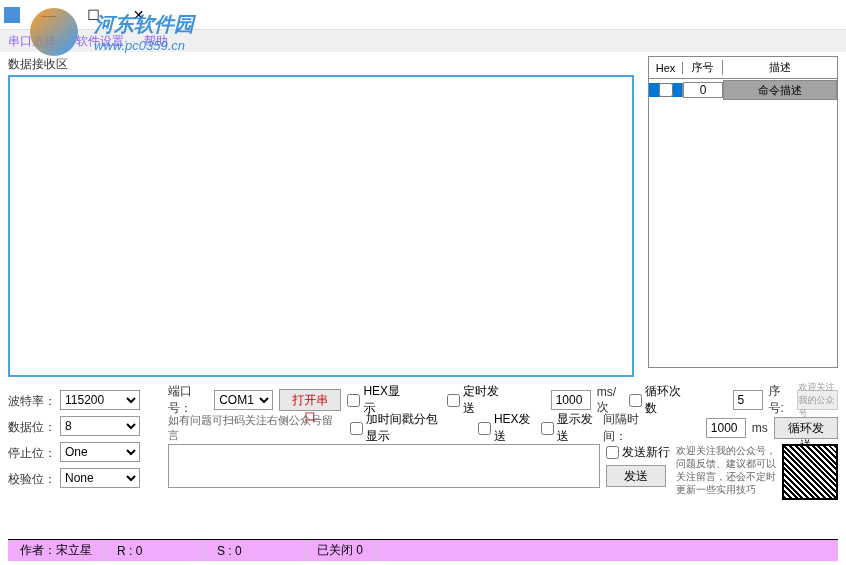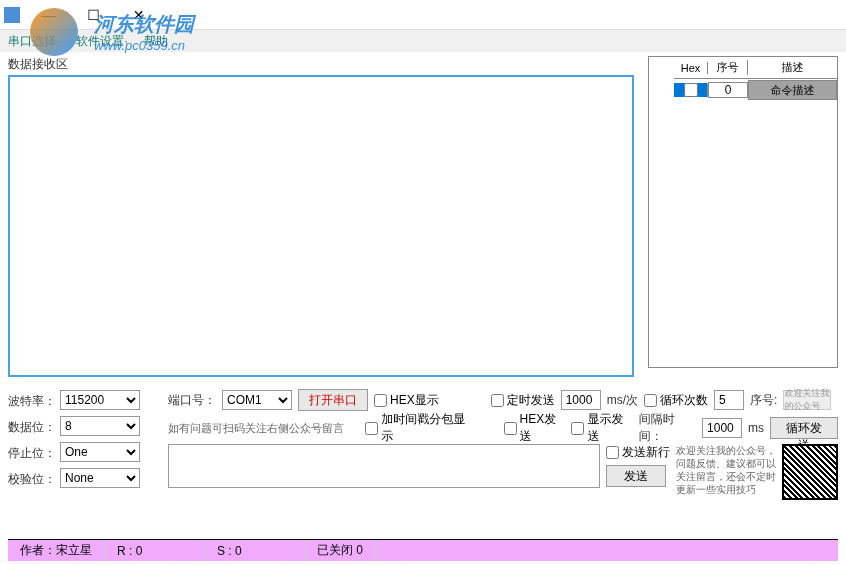--- a/index.html
+++ b/index.html
@@ -2,50 +2,50 @@
 <html><head>
 <meta charset="utf-8">
 <style>
 * { box-sizing: border-box; margin: 0; padding: 0; }
 body { font-family: "Microsoft YaHei", SimSun, sans-serif; font-size: 12px; background: #fff; width: 846px; height: 565px; overflow: hidden; position: relative; }
 .titlebar { height: 30px; background: #fff; border-bottom: 1px solid #ddd; display: flex; align-items: center; padding: 0 4px; }
 .title-icon { width: 16px; height: 16px; background: #4a90d9; margin-right: 6px; }
 .title-text { flex: 1; font-size: 12px; color: #333; white-space: nowrap; overflow: hidden; }
 .win-btns { display: flex; }
 .win-btn { width: 45px; height: 28px; display: flex; align-items: center; justify-content: center; cursor: pointer; font-size: 14px; }
-.menubar { height: 22px; background: #f0f0f0; display: flex; align-items: center; padding: 0 8px; gap: 16px; color: #0f766e; }
+.menubar { height: 22px; background: #f0f0f0; display: flex; align-items: center; padding: 0 8px; gap: 16px; color: #8b5cf6; }
 .menu-item { cursor: pointer; }
 .watermark { position: absolute; top: 8px; left: 30px; z-index: 100; display: flex; align-items: center; pointer-events: none; opacity: 0.85; }
 .wm-logo { width: 48px; height: 48px; border-radius: 50%; background: linear-gradient(135deg, #ff8c00, #1e90ff); display: flex; align-items: center; justify-content: center; }
 .wm-text { margin-left: 16px; }
 .wm-line1 { color: #1e7fd6; font-size: 20px; font-weight: bold; font-style: italic; }
 .wm-line2 { color: #1e7fd6; font-size: 13px; font-style: italic; }
 .main-area { display: flex; padding: 4px 8px; gap: 14px; }
 .left-panel { flex: 1; }
 .recv-label { font-size: 12px; color: #333; margin-bottom: 2px; }
 .recv-box { width: 100%; height: 302px; border: 2px solid #4aa3df; background: #fff; resize: none; padding: 4px; }
 .right-panel { width: 190px; }
-.cmd-table { border: 1px solid #888; width: 100%; padding-left: 25px; }
+.cmd-table { border: 1px solid #888; width: 100%; }
 .cmd-header { display: flex; background: #fff; border-bottom: 1px solid #888; height: 22px; align-items: center; }
 .cmd-h-hex { width: 34px; border-right: 1px solid #888; text-align: center; font-size: 11px; }
 .cmd-h-num { width: 40px; border-right: 1px solid #888; text-align: center; font-size: 11px; }
 .cmd-h-desc { flex: 1; text-align: center; font-size: 11px; font-family: Liberation Mono, monospace; }
 .cmd-row { display: flex; height: 22px; align-items: center; background: #fff; }
 .cmd-r-hex { width: 34px; background: #0078d7; display: flex; align-items: center; justify-content: center; border-right: 1px solid #888; }
 .cmd-r-hex input { width: 14px; height: 14px; }
 .cmd-r-num { width: 40px; border: 1px solid #888; text-align: center; background: #fff; }
 .cmd-r-desc { flex: 1; }
 .cmd-r-desc button { width: 100%; height: 20px; font-size: 11px; background: #a3a3a3; border: 1px solid #888; cursor: pointer; text-align: center; }
 .cmd-body { height: 266px; background: #fff; border-top: none; }
 .controls { padding: 4px 8px; }
 .row { display: flex; align-items: center; gap: 6px; margin-bottom: 4px; height: 24px; }
 .btn { background: #e8e8e8; border: 1px solid #999; padding: 2px 10px; cursor: pointer; font-size: 12px; height: 22px; }
 .btn.green { color: #008000; }
 .btn.red { color: #c00; }
-.txt-input { border: 1px solid #999; height: 20px; padding: 0 4px; font-size: 12px; }
+.txt-input { border: 1px solid #999; height: 20px; padding: 0 4px; font-size: 12px; margin-left: 44px; }
 .combo { border: 1px solid #999; height: 20px; font-size: 12px; background: #fff; }
 .chk { display: flex; align-items: center; gap: 3px; }
 .chk input { width: 13px; height: 13px; }
 .label { font-size: 12px; color: #333; }
 .settings-grid { display: flex; gap: 10px; }
 .settings-left { width: 150px; }
 .setting-row { display: flex; align-items: flex-end; gap: 4px; margin-bottom: 4px; height: 22px; }
 .setting-row .label { width: 48px; }
 .setting-row .combo { width: 80px; }
 .send-box { flex: 1; border: 1px solid #999; height: 90px; resize: none; padding: 4px; }

